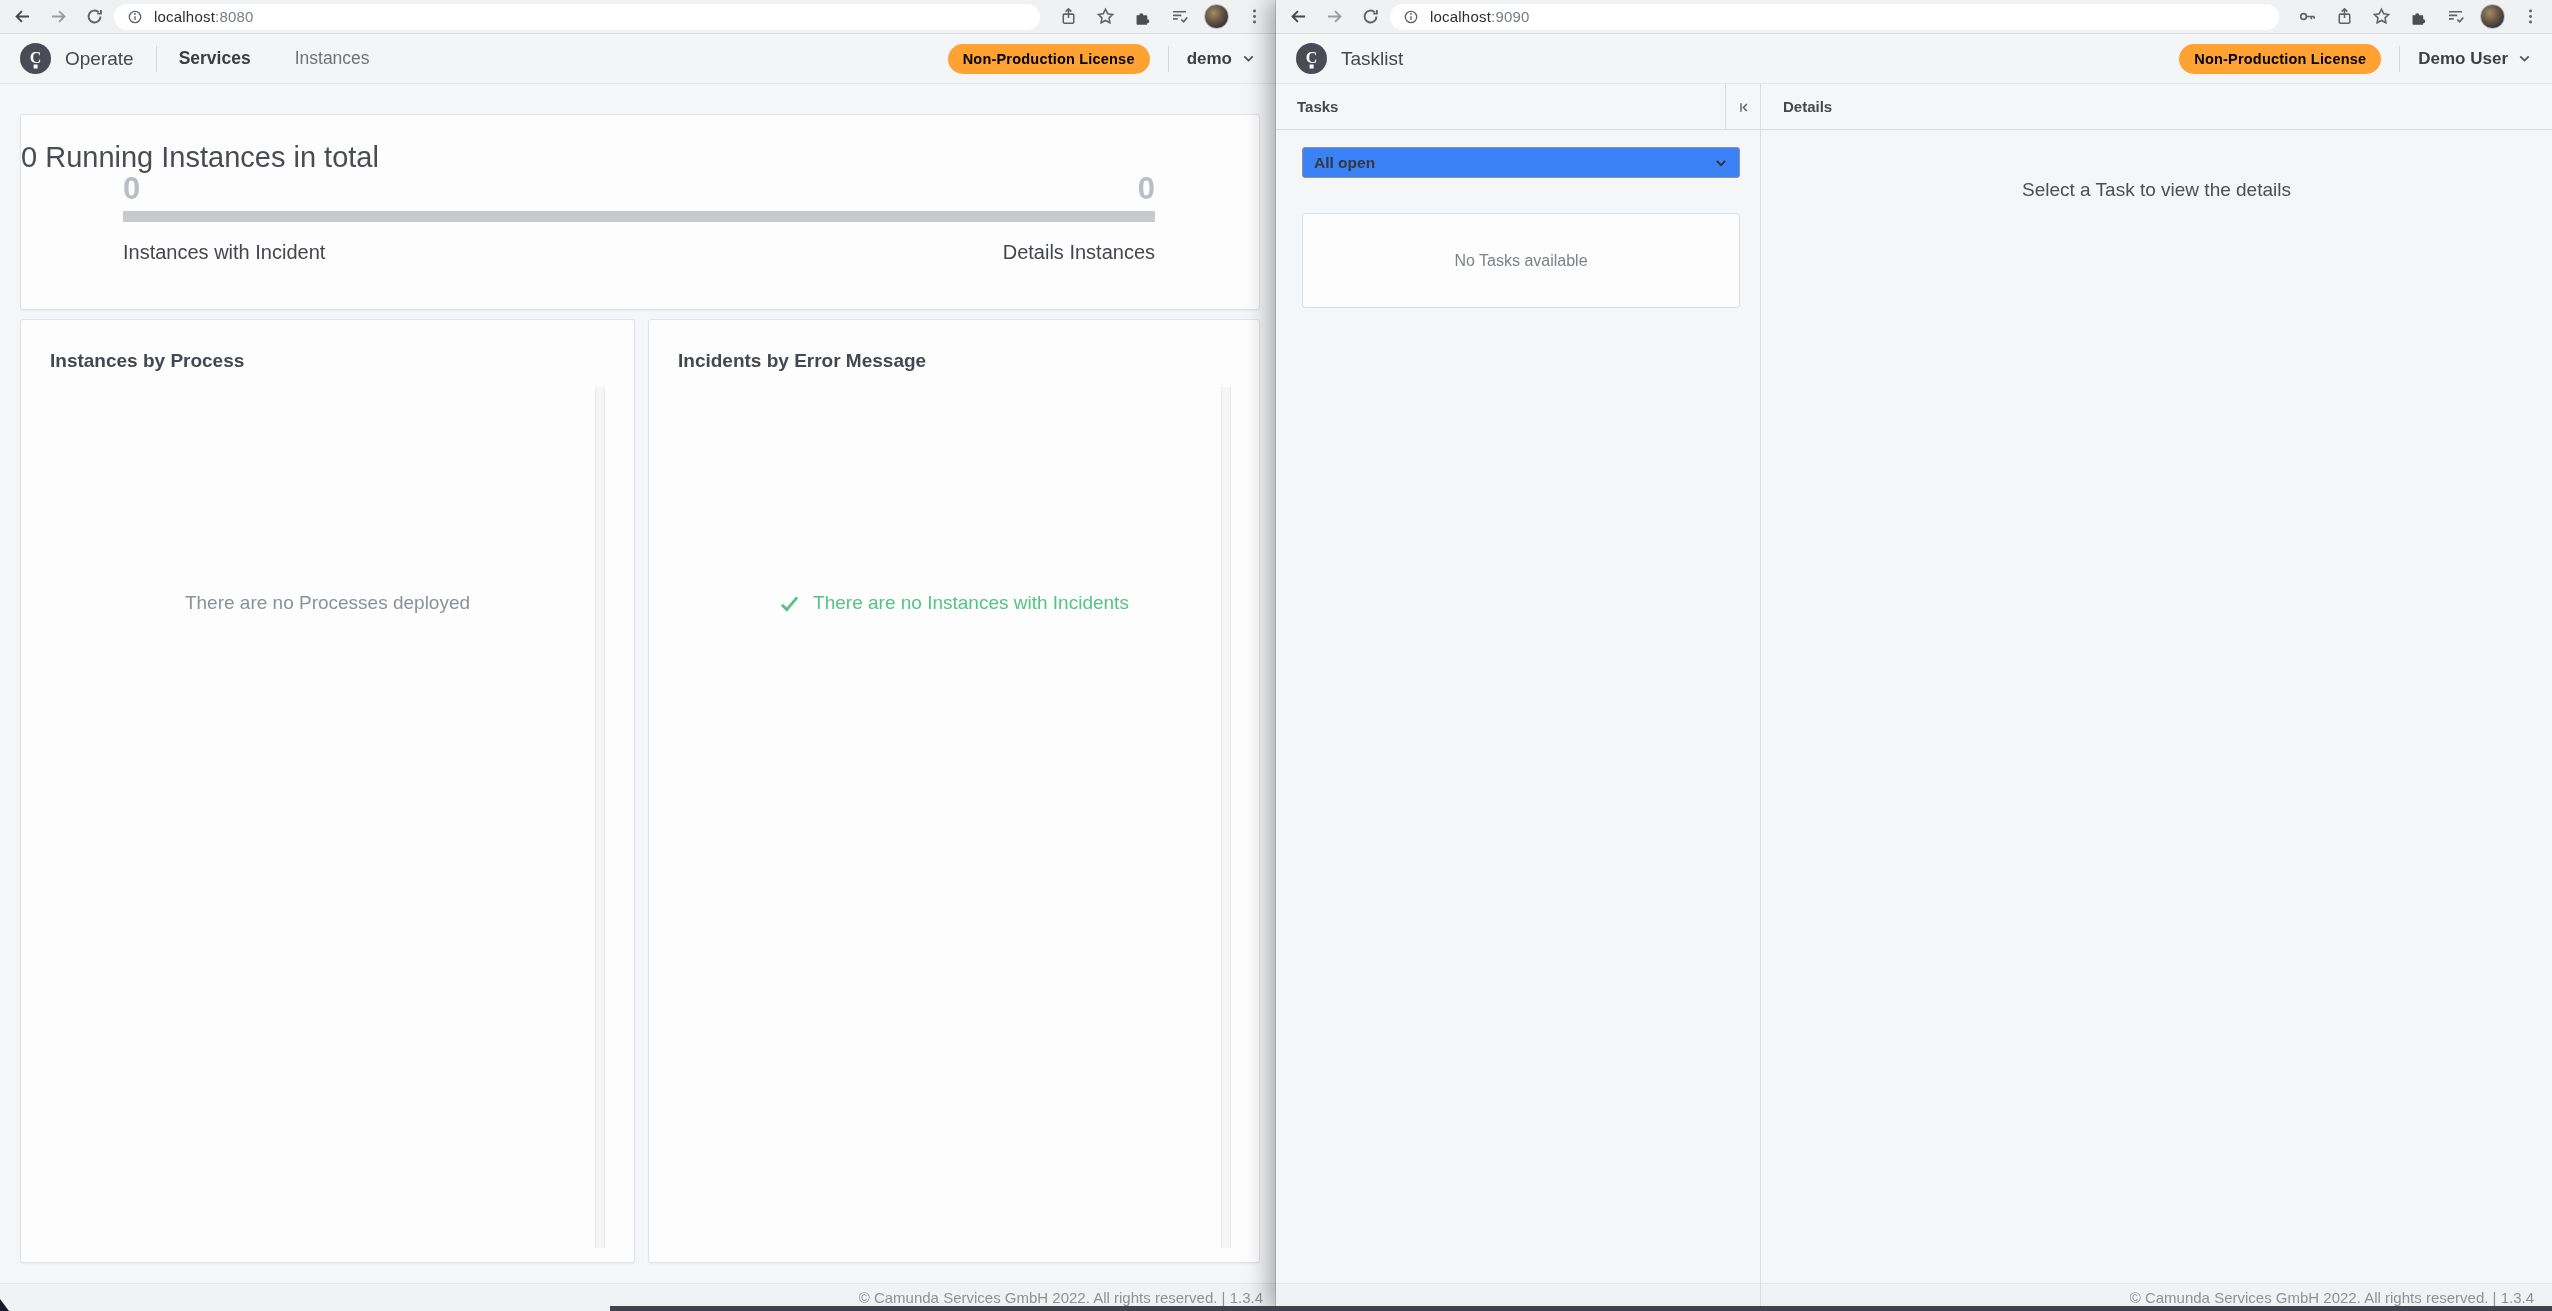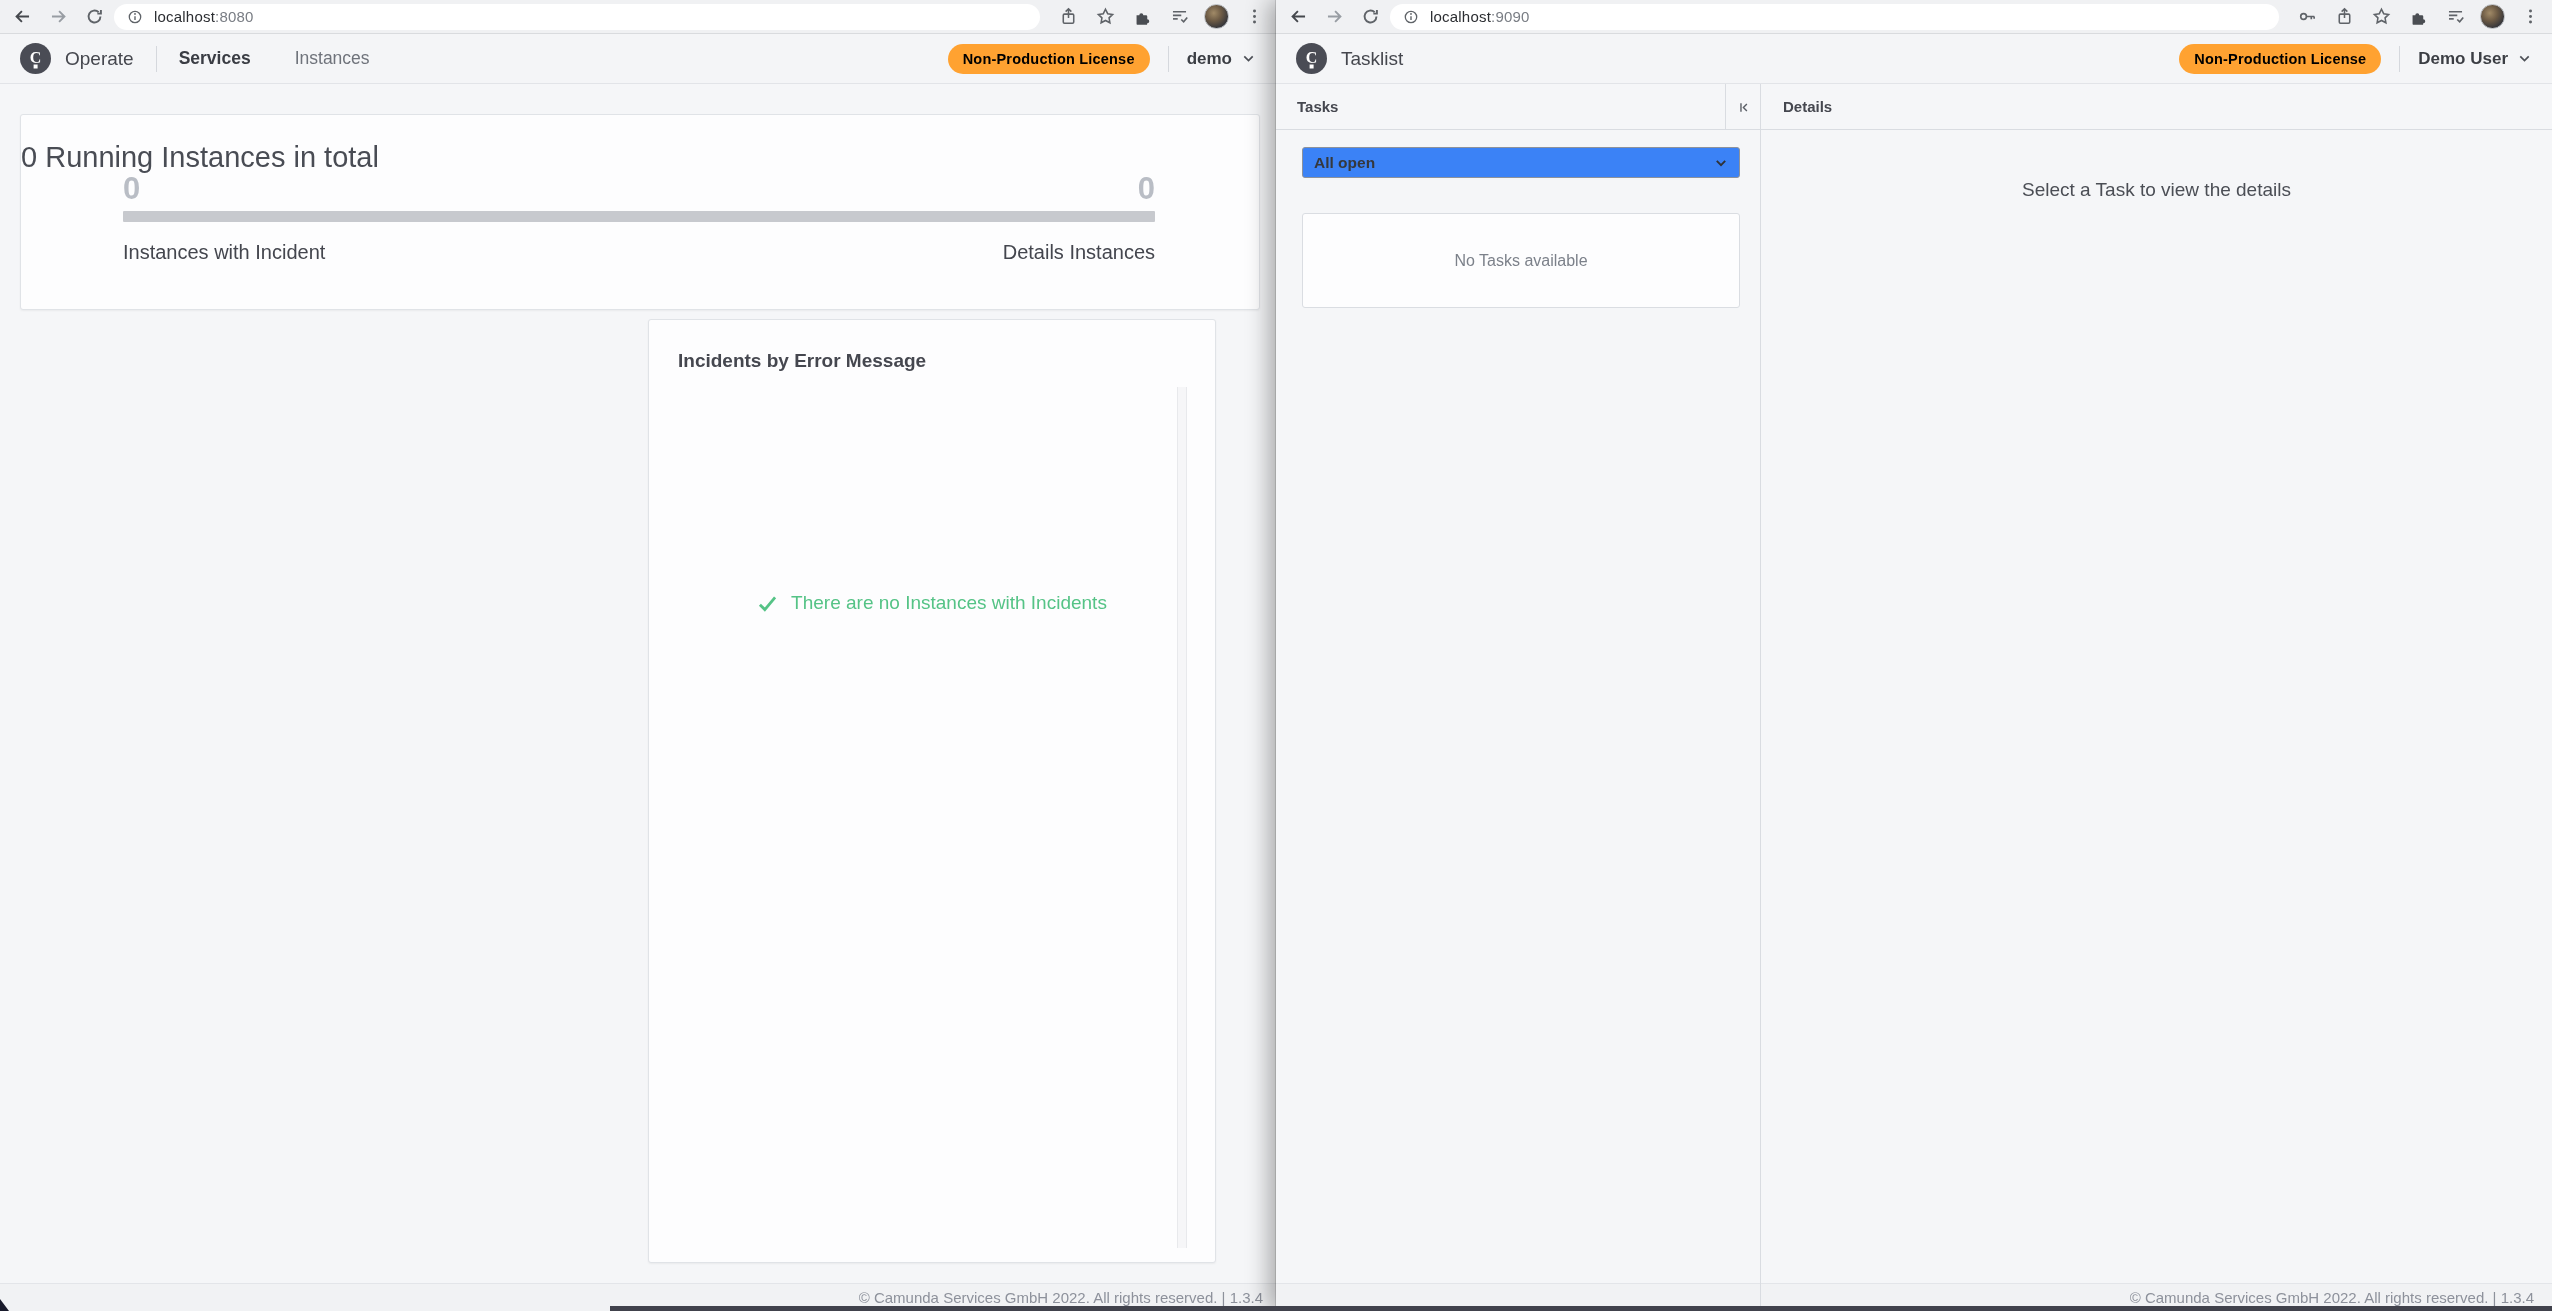--- a/index.html
+++ b/index.html
@@ -200,22 +200,27 @@
           <span>0</span>
           <span>0</span>
         </div>
         <div class="metric-bar"></div>
         <div class="metric-labels">
           <span>Instances with Incident</span>
           <span>Details Instances</span>
         </div>
       </section>
 
-
-      <section class="card panel" style="left:648px;width:568px;">
+      <section class="card panel" style="left:20px;width:615px;">
+        <h3>Instances by Process</h3>
+        <div class="scroll-track" style="right:29px;"></div>
+        <div class="empty-msg">There are no Processes deployed</div>
+      </section>
+
+      <section class="card panel" style="left:648px;width:612px;">
         <h3>Incidents by Error Message</h3>
         <div class="scroll-track" style="right:28px;"></div>
         <div class="empty-msg green">
           <svg viewBox="0 0 18 18">
               <path d="M2.5 10l4.2 4.2L15.5 3.8" fill="none" stroke="currentColor" stroke-width="2.4"></path>
             </svg>
           <span>There are no Instances with Incidents</span>
         </div>
       </section>
 

